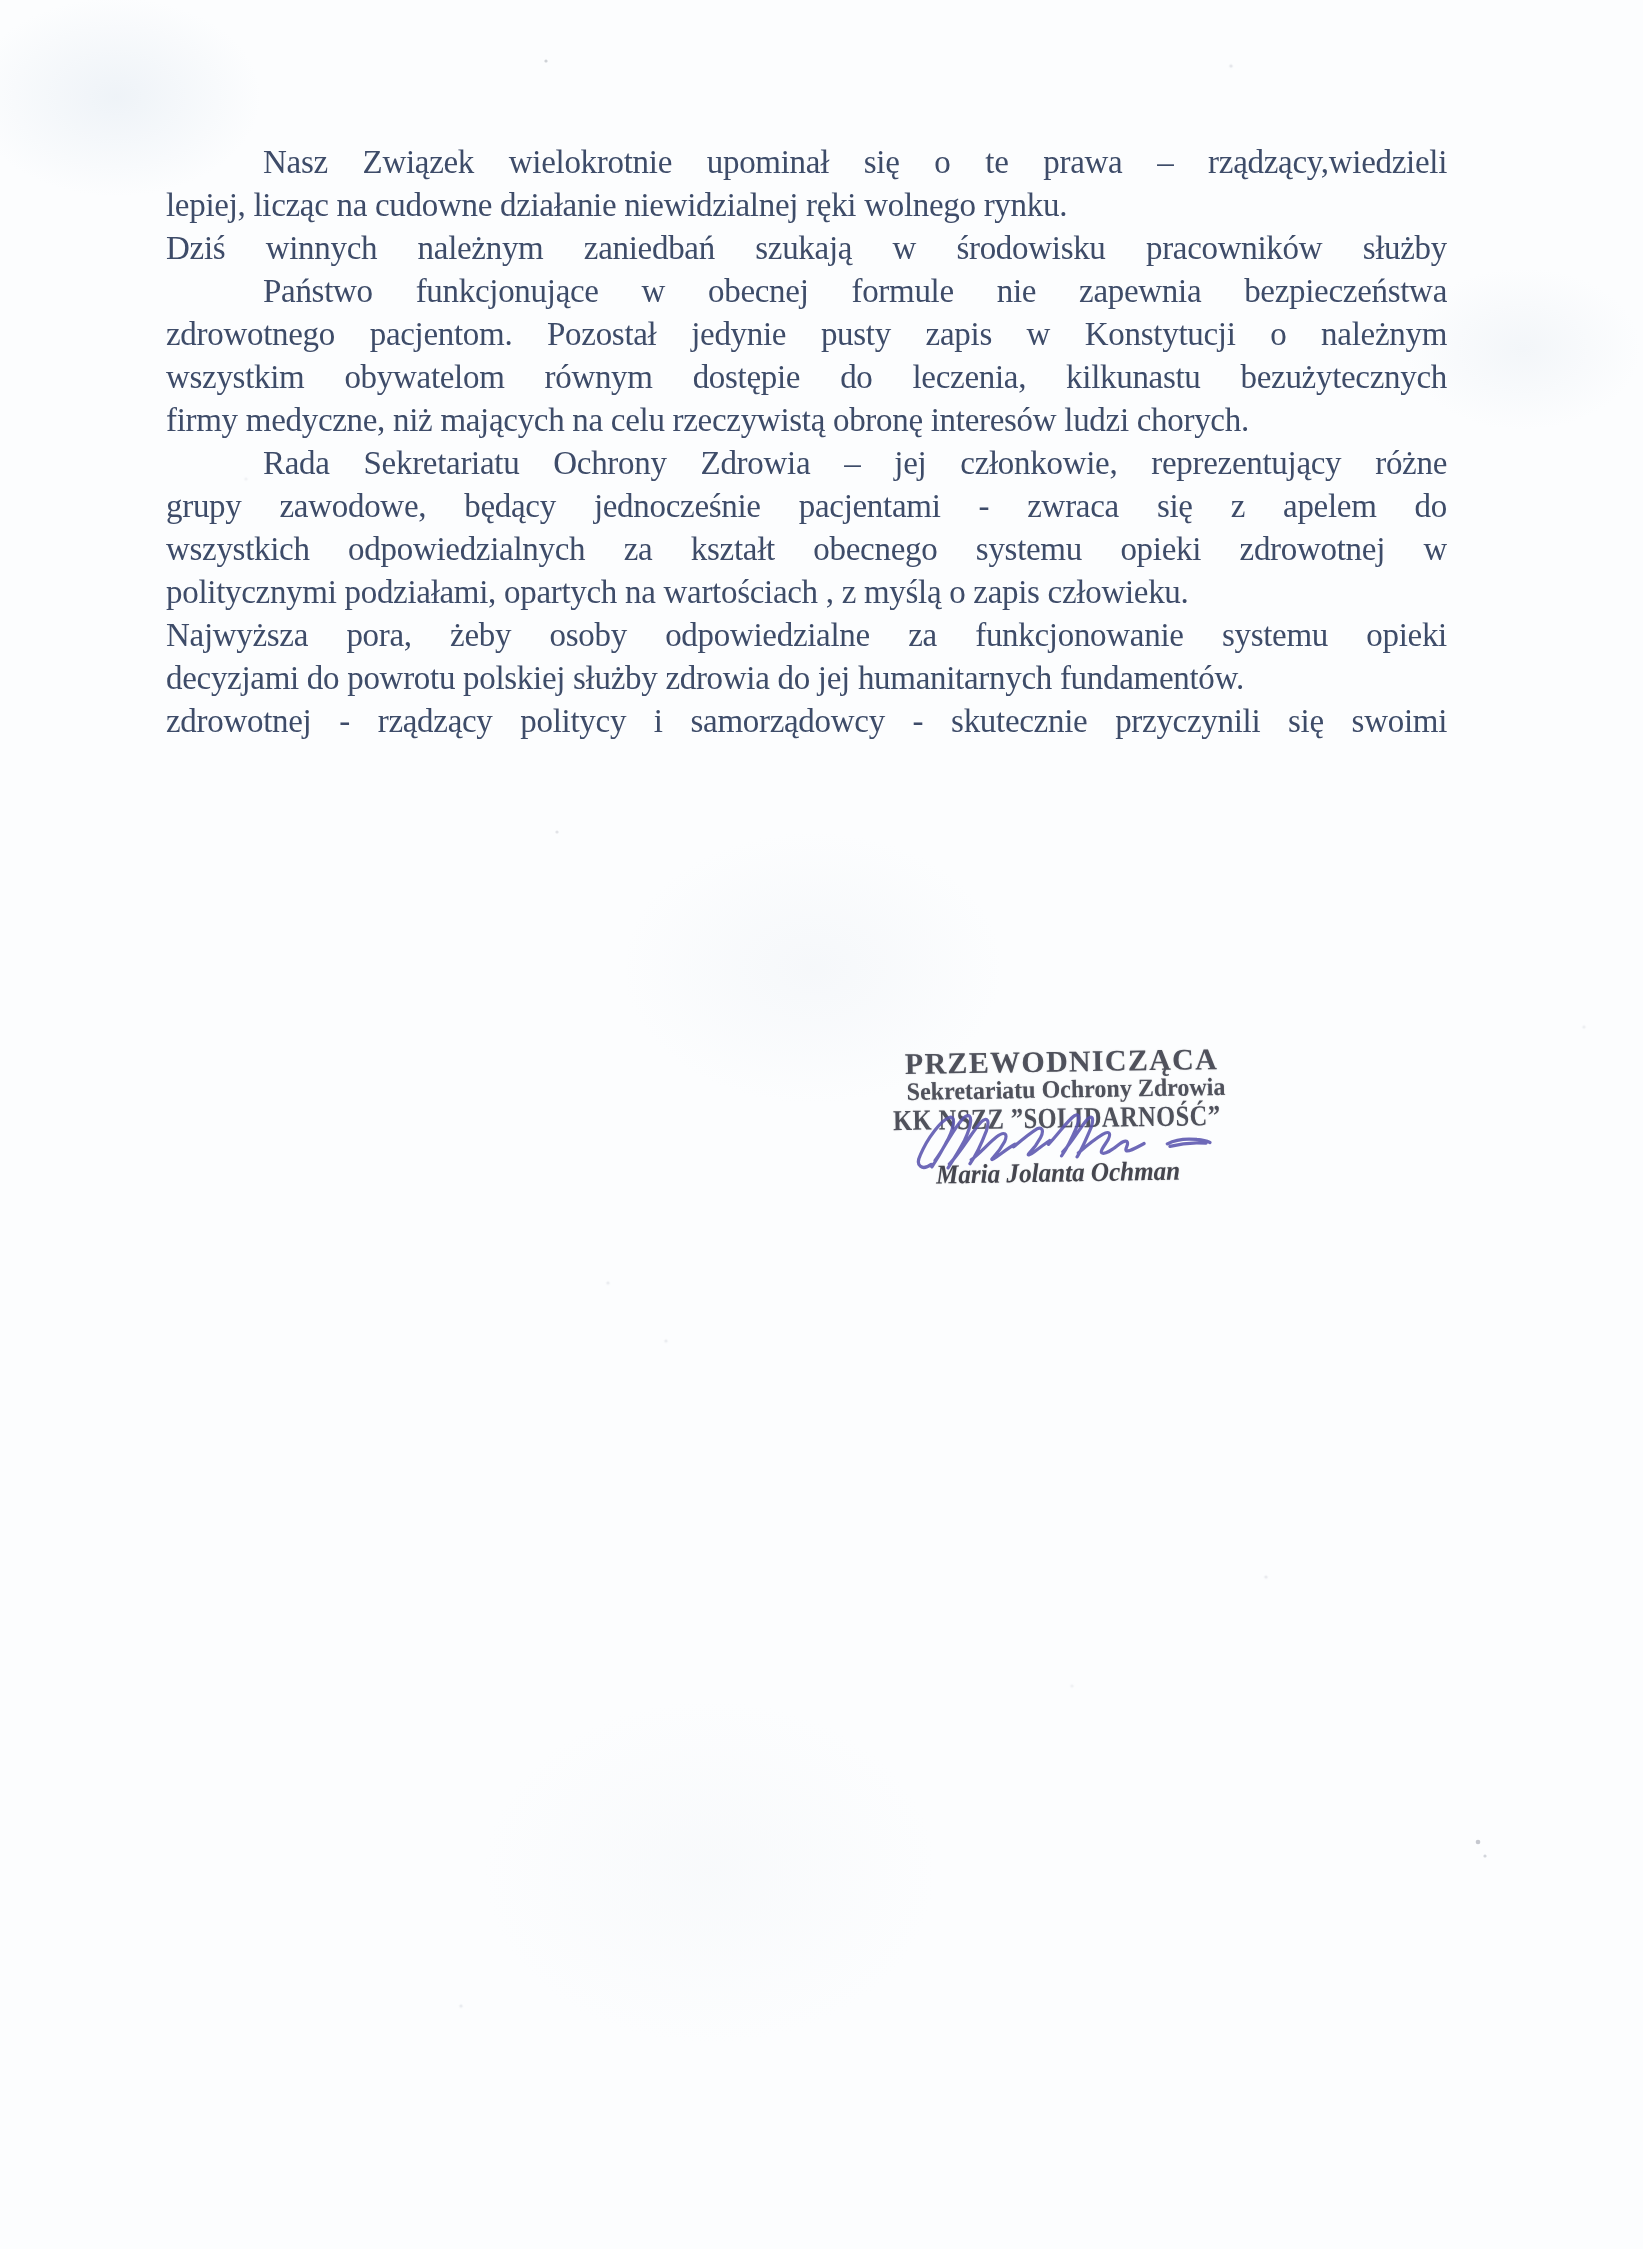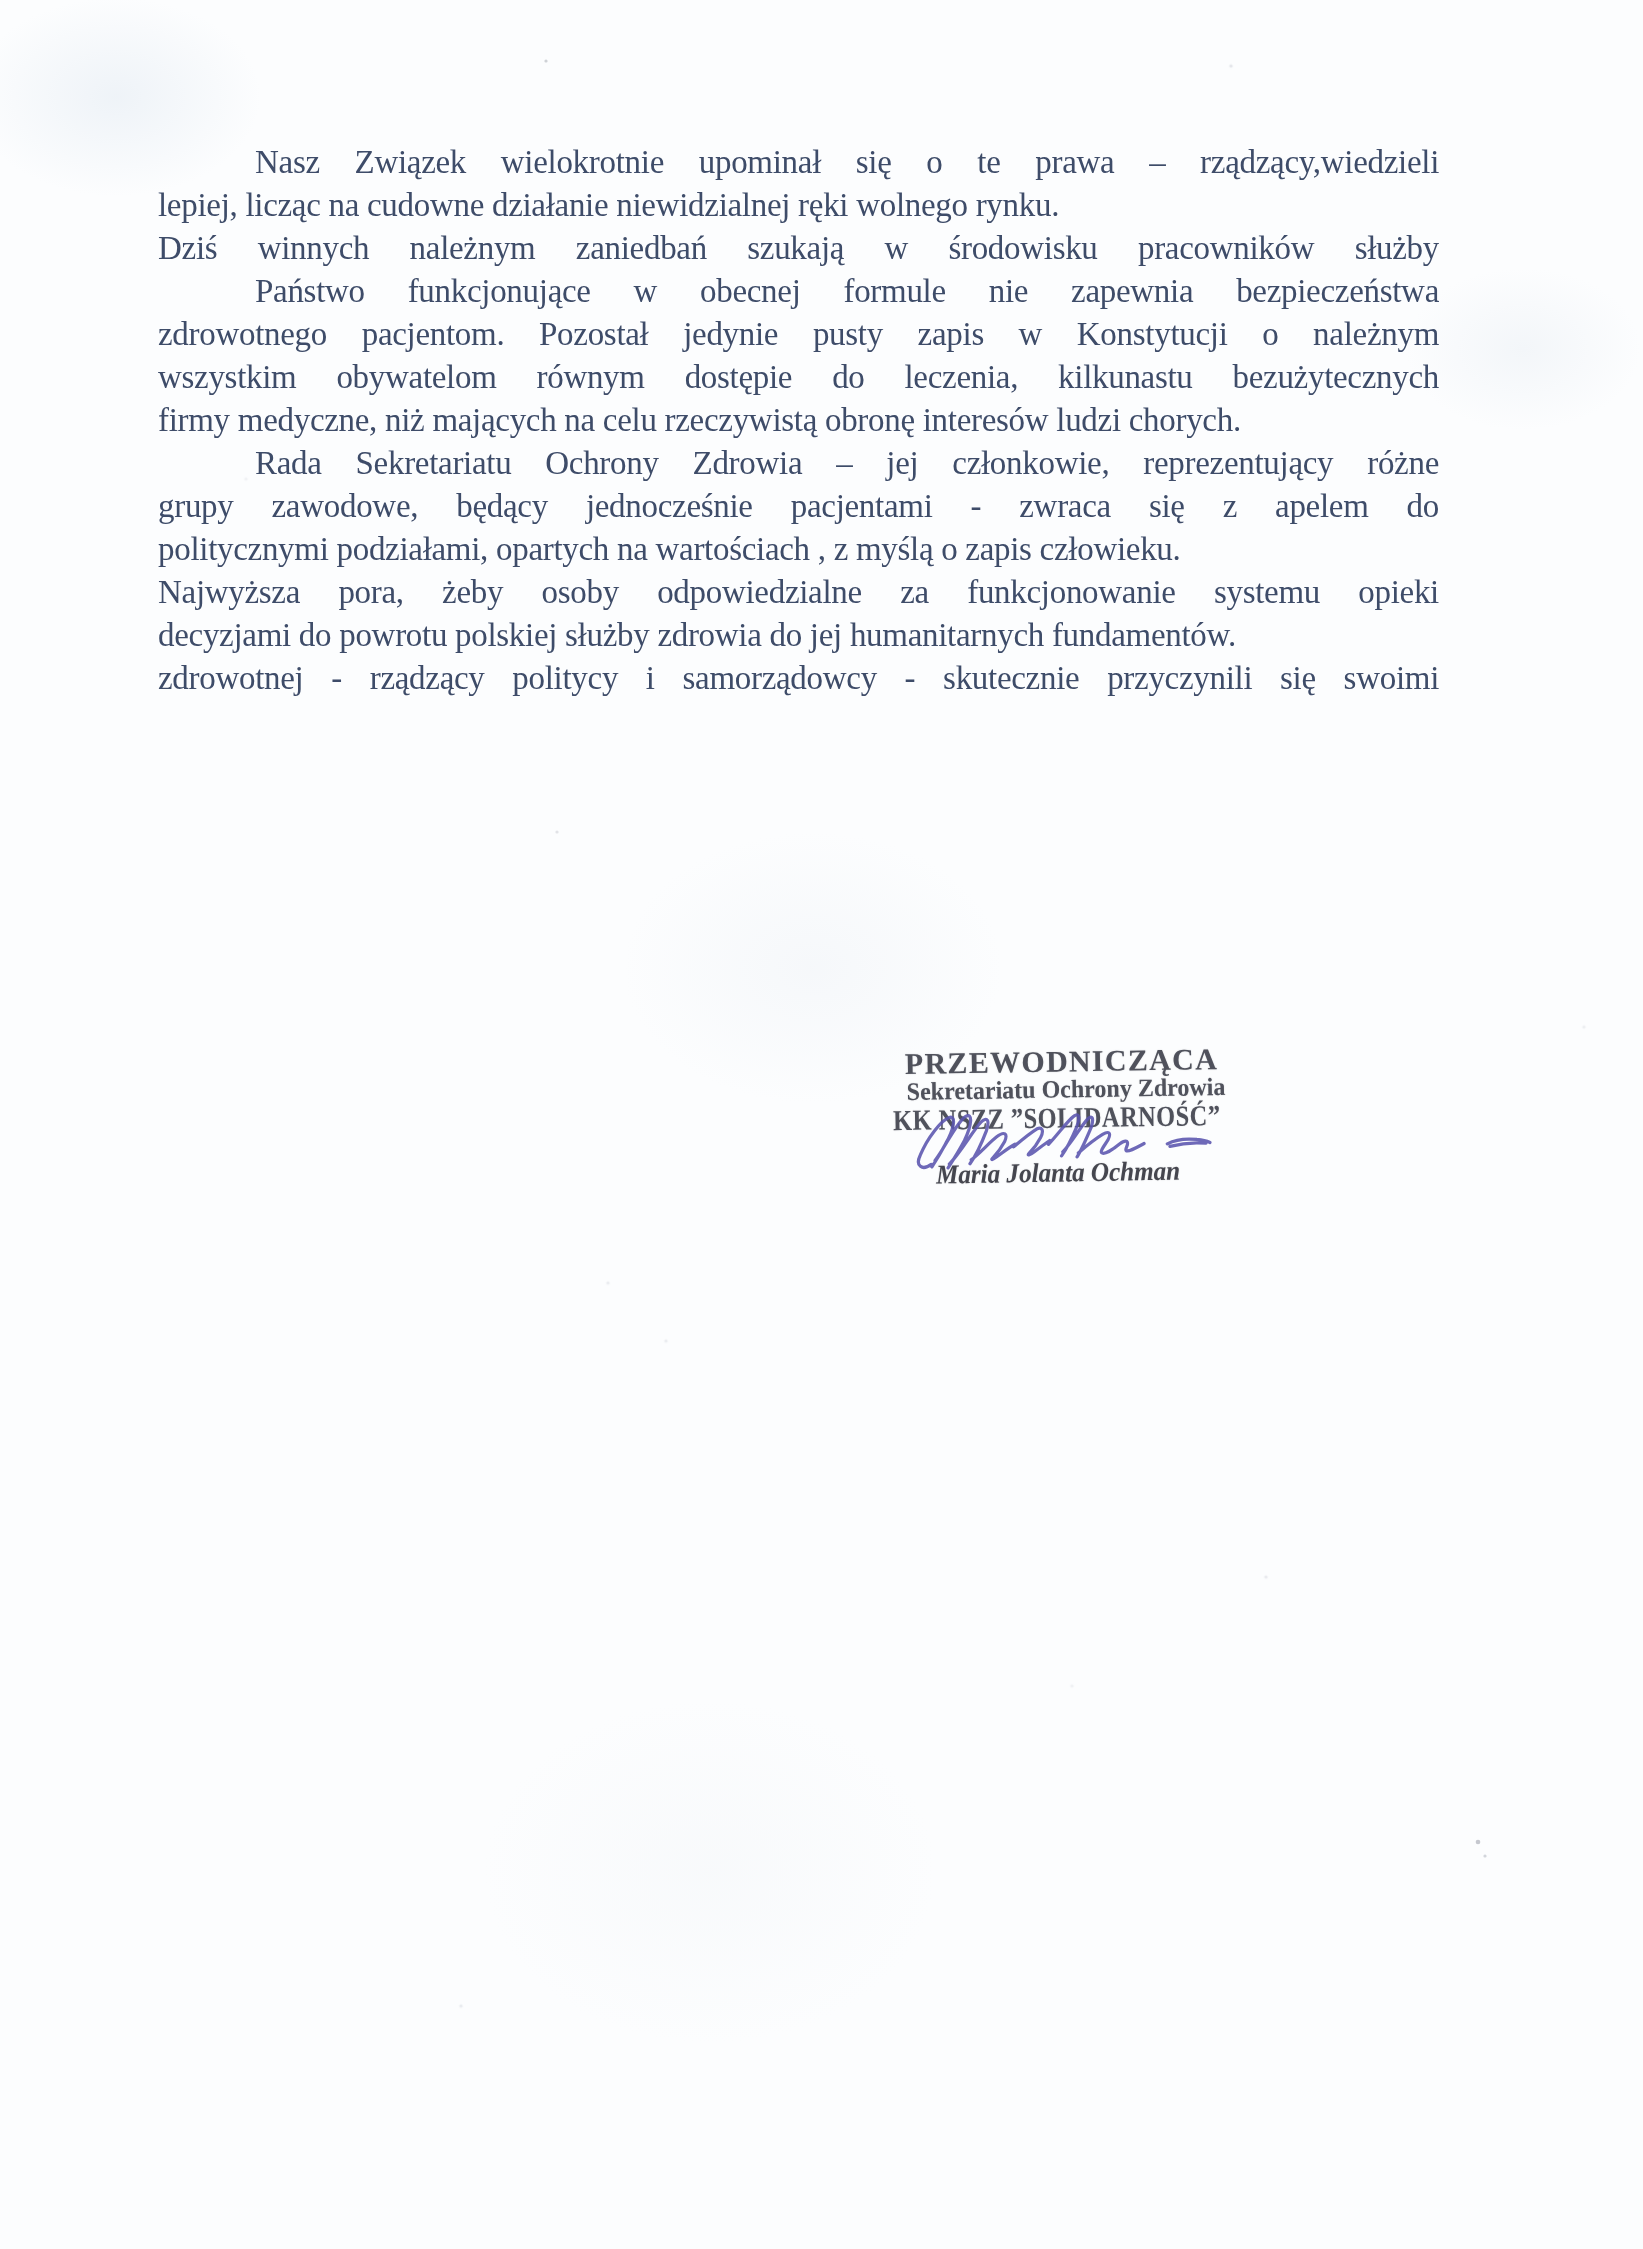--- a/index.html
+++ b/index.html
@@ -12,21 +12,21 @@
     position:absolute;inset:0;
     background:
       radial-gradient(ellipse 207px 142px at 116px 97px, rgba(222,231,240,.45), transparent 70%),
       radial-gradient(ellipse 168px 116px at 1523px 349px, rgba(226,233,240,.35), transparent 70%),
       radial-gradient(ellipse 271px 194px at 813px 968px, rgba(231,236,242,.30), transparent 70%),
       radial-gradient(ellipse 323px 245px at 710px 1872px, rgba(236,240,244,.25), transparent 70%),
       #fcfdfe;
   }
   
   .letter-text{
-    position:absolute;left:158px;top:141px;width:1281px;
+    position:absolute;left:166px;top:141px;width:1281px;
     color:#3e4c69;font-size:33px;line-height:43px;letter-spacing:-0.3px;
     text-rendering:optimizeLegibility;
   }
   .para{margin:0;padding:0}
   .line{display:block;text-align:justify;max-height:43px;overflow:hidden}
   .jl{text-align-last:justify}
   .ind{padding-left:97px}
   
   .sig{
     position:absolute;left:902px;top:1046px;width:400px;height:168px;
@@ -92,20 +92,21 @@
     <p class="para">
       <span class="line jl ind">Państwo funkcjonujące w obecnej formule nie zapewnia bezpieczeństwa</span>
       <span class="line jl">zdrowotnego pacjentom. Pozostał jedynie pusty zapis w Konstytucji o należnym</span>
       <span class="line jl">wszystkim obywatelom równym dostępie do leczenia, kilkunastu bezużytecznych</span>
       <span class="line">firmy medyczne, niż mających na celu rzeczywistą obronę interesów ludzi chorych.</span>
     </p>
 
     <p class="para">
       <span class="line jl ind">Rada Sekretariatu Ochrony Zdrowia – jej członkowie, reprezentujący różne</span>
       <span class="line jl">grupy zawodowe, będący jednocześnie pacjentami - zwraca się z apelem do</span>
+      <span class="line jl">wszystkich odpowiedzialnych za kształt obecnego systemu opieki zdrowotnej w</span>
       <span class="line">politycznymi podziałami, opartych na wartościach , z myślą o zapis człowieku.</span>
     </p>
 
     <p class="para">
       <span class="line jl">Najwyższa pora, żeby osoby odpowiedzialne za funkcjonowanie systemu opieki</span>
       <span class="line">decyzjami do powrotu polskiej służby zdrowia do jej humanitarnych fundamentów.</span>
       <span class="line jl">zdrowotnej - rządzący politycy i samorządowcy - skutecznie przyczynili się swoimi</span>
     </p>
 
   </div>

